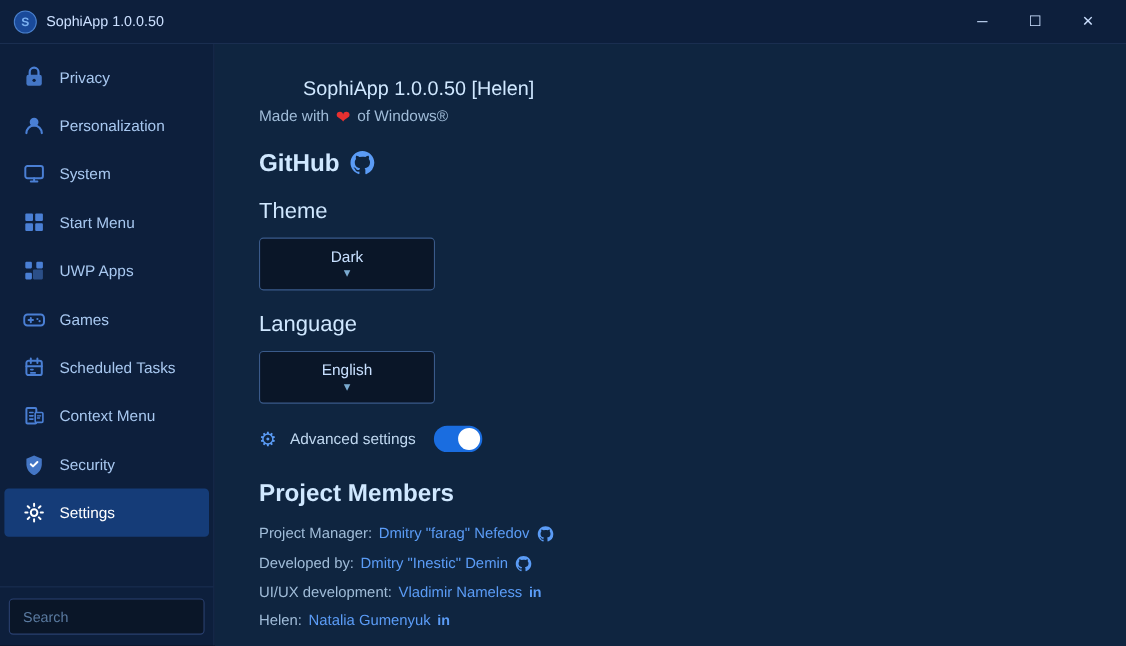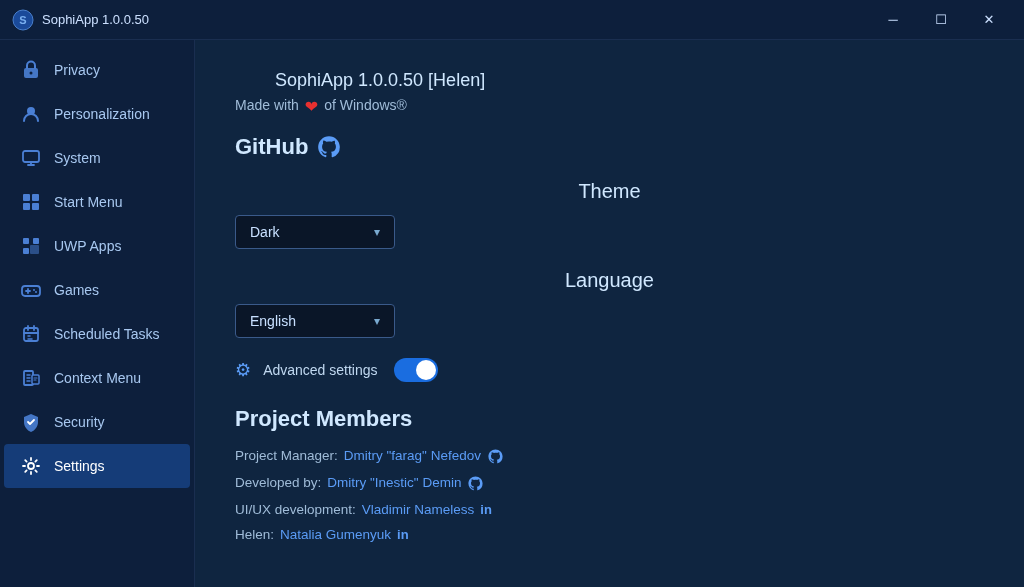--- a/index.html
+++ b/index.html
@@ -156,37 +156,37 @@
     .github-icon {
       width: 26px;
       height: 26px;
       color: #5b9cf6;
     }
     .section-title {
       font-size: 20px;
       font-weight: 500;
       color: #d0e8ff;
       margin-bottom: 12px;
-      text-align: center;
     }
     .dropdown-wrapper {
       margin-bottom: 20px;
     }
     .dropdown {
       background: #0a1628;
       border: 1px solid #3a5a8a;
       border-radius: 4px;
       padding: 8px 14px;
       color: #c8e0ff;
       font-size: 14px;
       display: flex;
       align-items: center;
       justify-content: space-between;
       width: 160px;
       cursor: pointer;
+      flex-direction: column;
     }
     .dropdown-arrow {
       color: #7aaad0;
       font-size: 12px;
     }
     .advanced-row {
       display: flex;
       align-items: center;
       gap: 12px;
       margin-bottom: 24px;
@@ -375,20 +375,23 @@
           <svg width="20" height="20" viewBox="0 0 20 20" fill="none">
             <circle cx="10" cy="10" r="3" stroke="white" stroke-width="1.8" fill="none"></circle>
             <path d="M10 2v2M10 16v2M2 10h2M16 10h2M4.22 4.22l1.42 1.42M14.36 14.36l1.42 1.42M4.22 15.78l1.42-1.42M14.36 5.64l1.42-1.42" stroke="white" stroke-width="1.8" stroke-linecap="round"></path>
           </svg>
         </div>
         <span class="sidebar-label">Settings</span>
       </div>
 
     </nav>
 
+    <div class="sidebar-search">
+      <input type="text" class="search-input" placeholder="Search" style="">
+    </div>
   </div>
 
   <div class="content">
 
     <div class="app-title">SophiApp 1.0.0.50 [Helen]</div>
 
     <div class="app-subtitle">
       <span>Made with</span>
       <span class="heart-icon">❤</span>
       <span>of Windows®</span>

